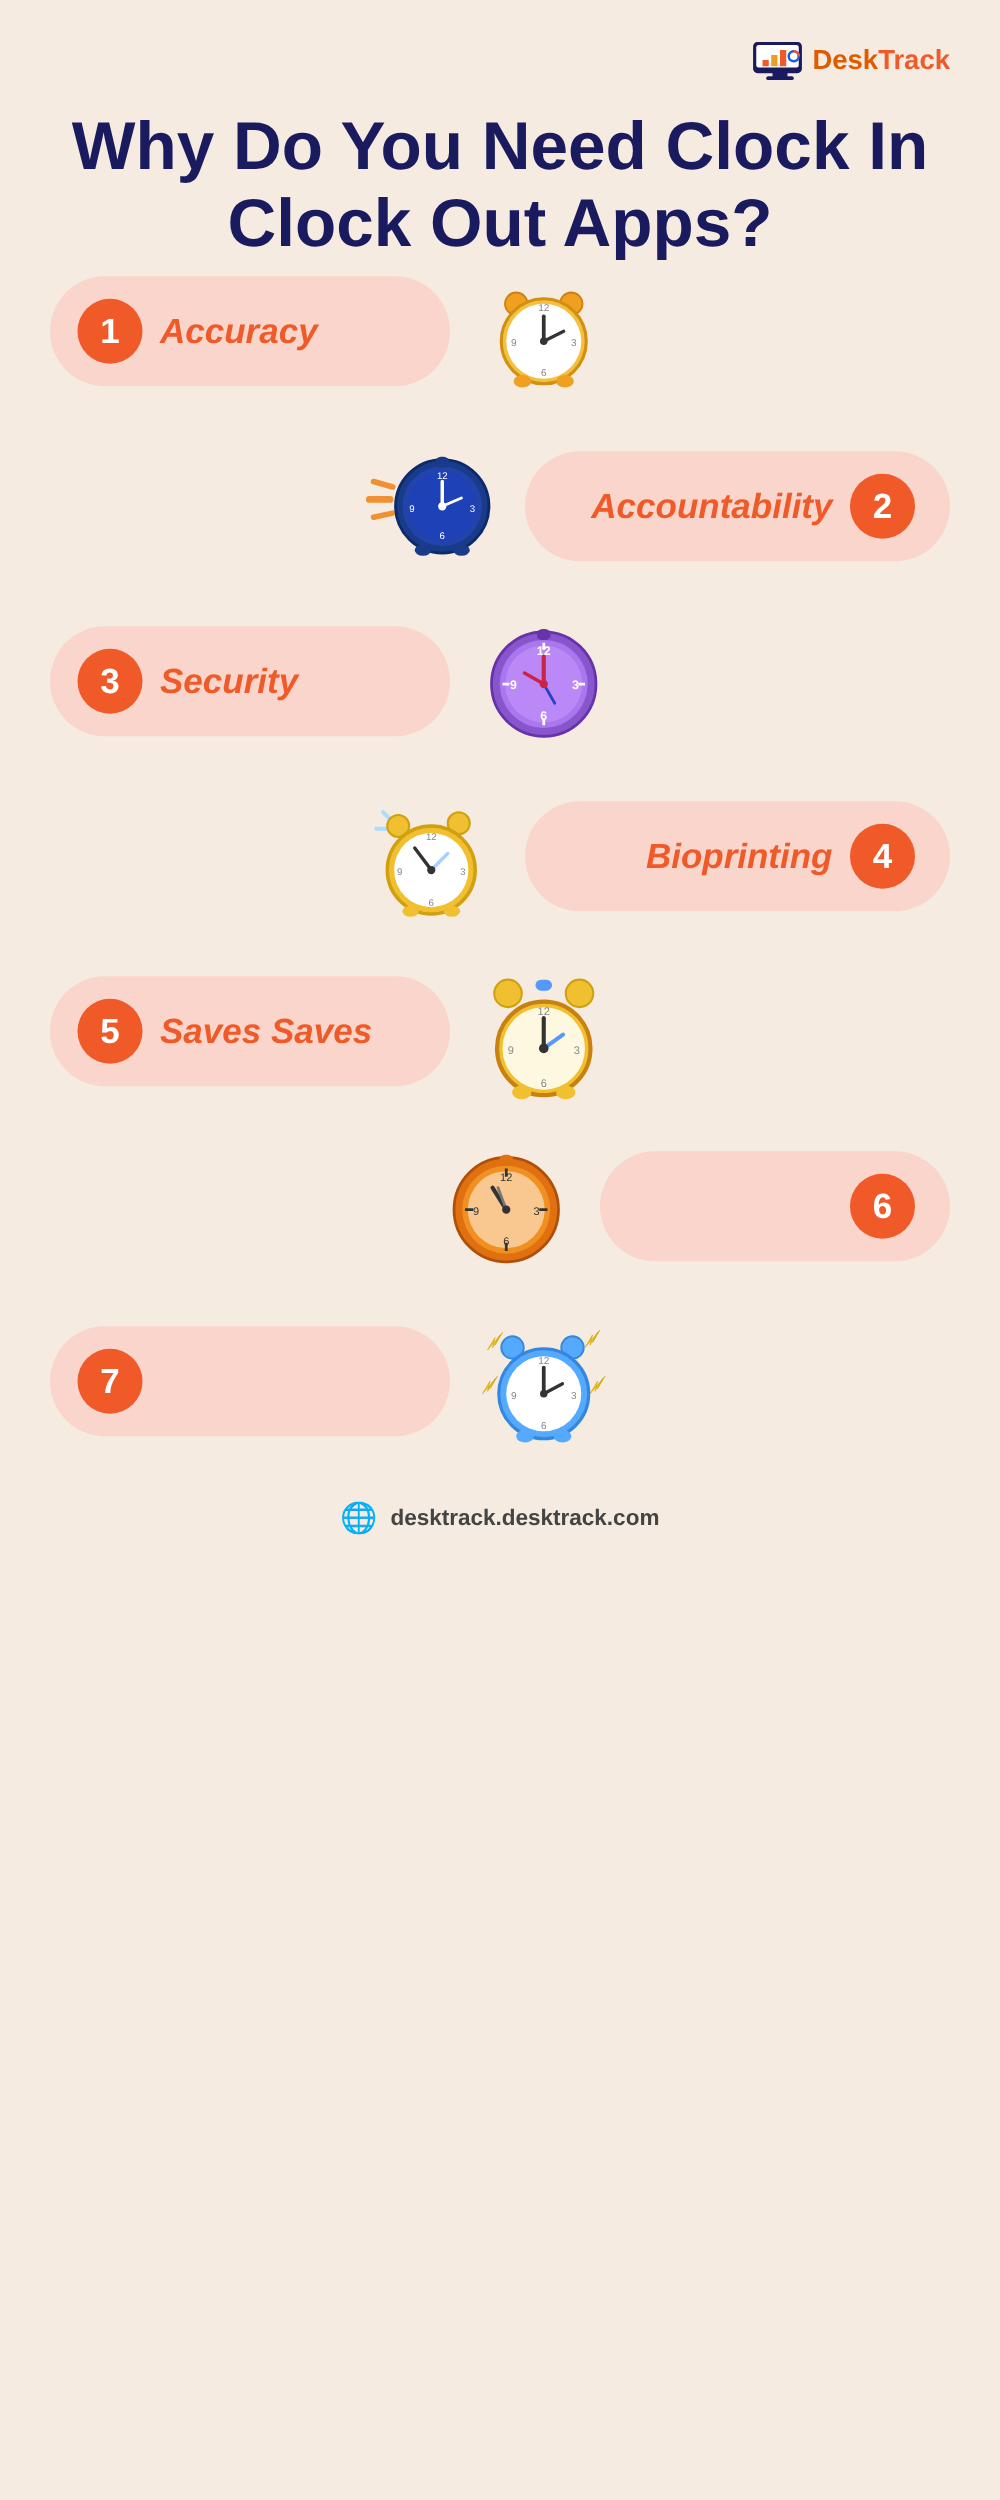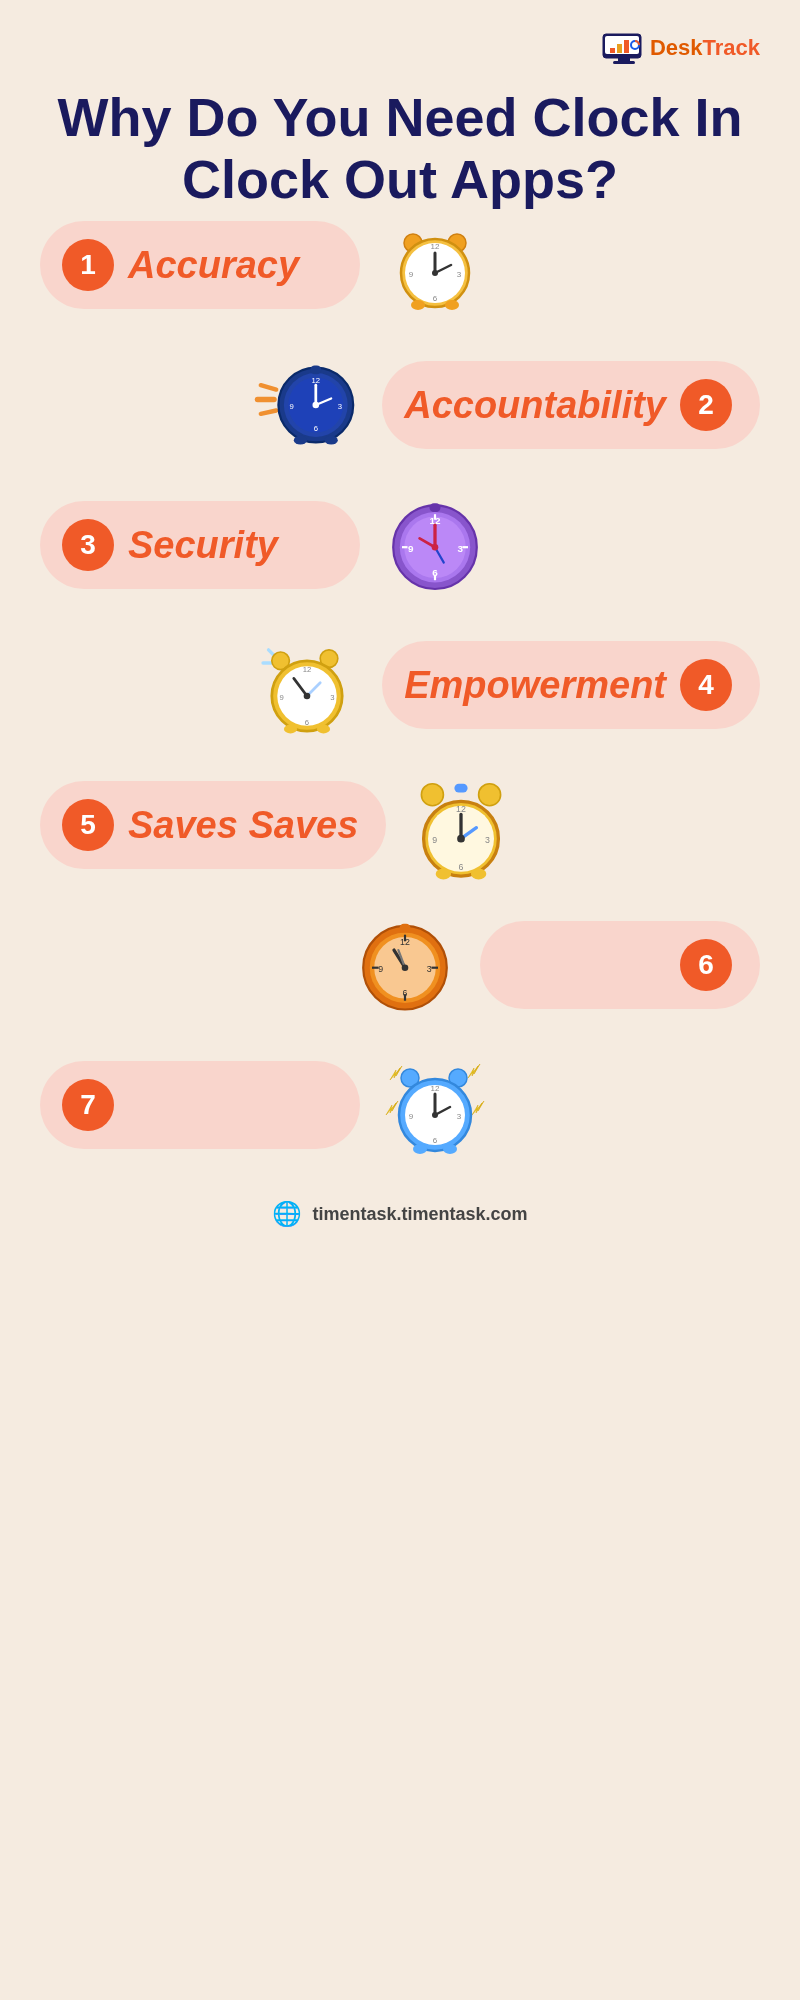--- a/index.html
+++ b/index.html
@@ -92,21 +92,21 @@
       width: 52px;
       height: 52px;
       border-radius: 50%;
       display: flex;
       align-items: center;
       justify-content: center;
       flex-shrink: 0;
     }
 
     .pill-text {
-      font-size: 38px;
+      font-size: 28px;
       font-weight: 800;
       color: #f05a28;
       font-style: italic;
     }
 
     .clock-icon {
       width: 110px;
       height: 110px;
       display: flex;
       align-items: center;
@@ -280,21 +280,21 @@
         <line x1="50" y1="60" x2="38" y2="44" stroke="#333" stroke-width="2.5" stroke-linecap="round"></line>
         <line x1="50" y1="60" x2="62" y2="48" stroke="#aad0ff" stroke-width="2.5" stroke-linecap="round"></line>
         <circle cx="50" cy="60" r="3" fill="#333"></circle>
 
         <ellipse cx="35" cy="90" rx="6" ry="4" fill="#f0c030"></ellipse>
         <ellipse cx="65" cy="90" rx="6" ry="4" fill="#f0c030"></ellipse>
       </svg>
     </div>
     <div class="pill right-pill">
       <div class="pill-number">4</div>
-      <span class="pill-text">Empowerment</span>
+      <span class="pill-text">Bioprinting</span>
     </div>
   </div>
 
   <div class="row left">
     <div class="pill">
       <div class="pill-number">5</div>
       <span class="pill-text">Saves Saves</span>
     </div>
 
     <div class="clock-icon">
@@ -384,14 +384,14 @@
         <ellipse cx="40" cy="99" rx="7" ry="5" fill="#55aaff"></ellipse>
         <ellipse cx="70" cy="99" rx="7" ry="5" fill="#55aaff"></ellipse>
       </svg>
     </div>
   </div>
 
 </div>
 
 <div class="footer">
   <span class="globe-icon">🌐</span>
-  <span style="color:#444; font-weight:600; font-size:18px;">timentask.timentask.com</span>
+  <span style="color:#444; font-weight:600; font-size:18px;">desktrack.desktrack.com</span>
 </div>
 
 </body></html>

